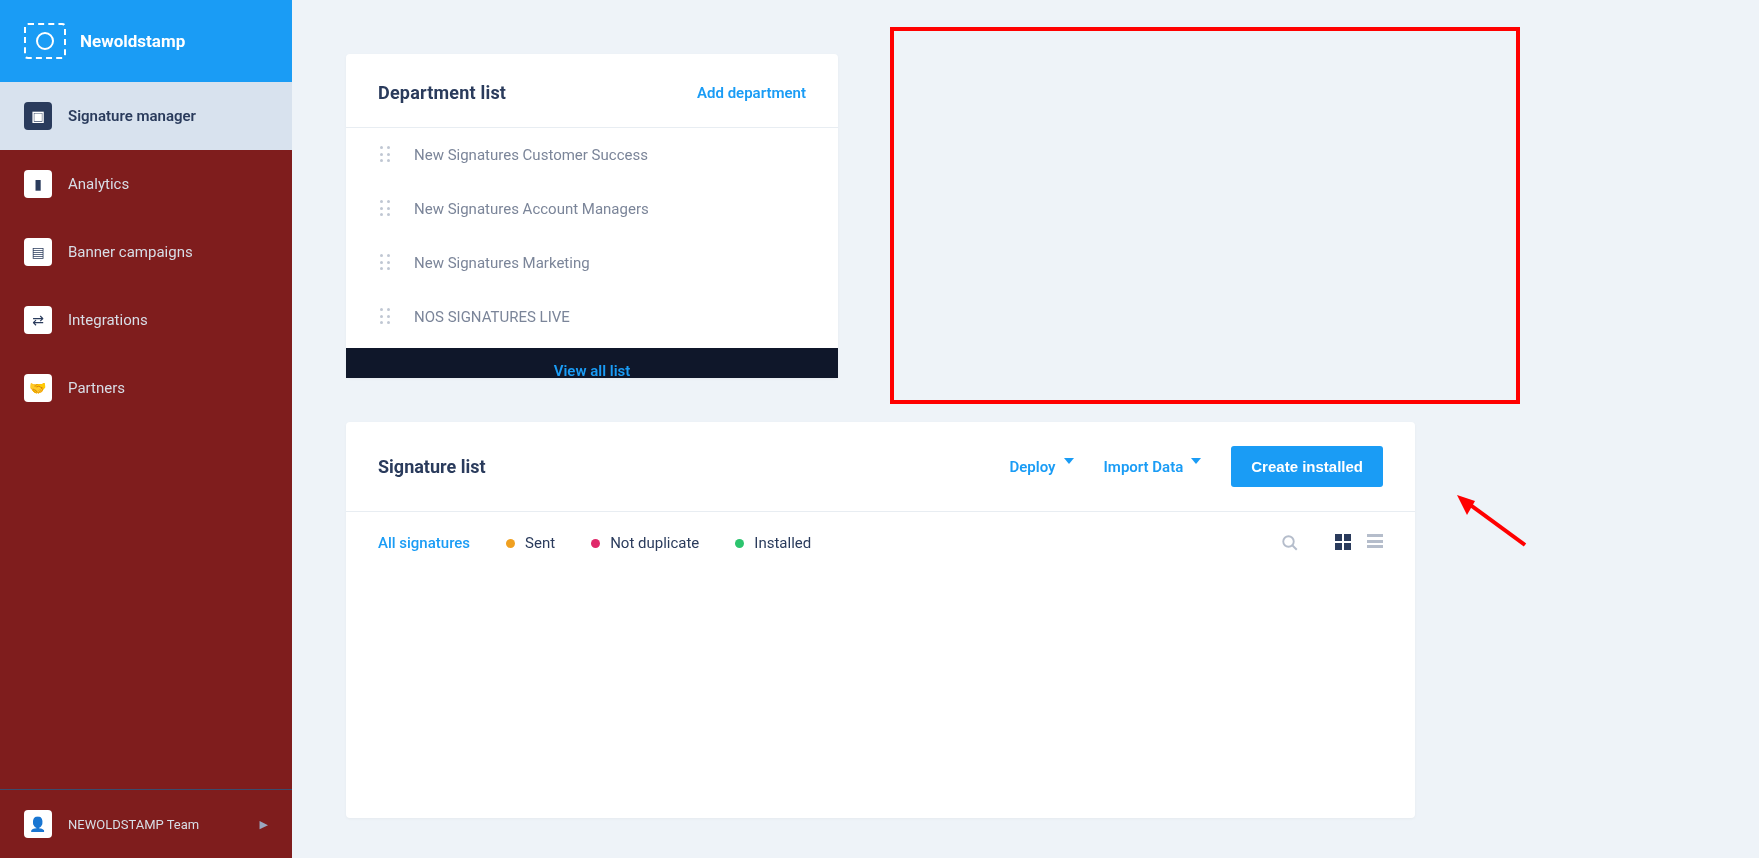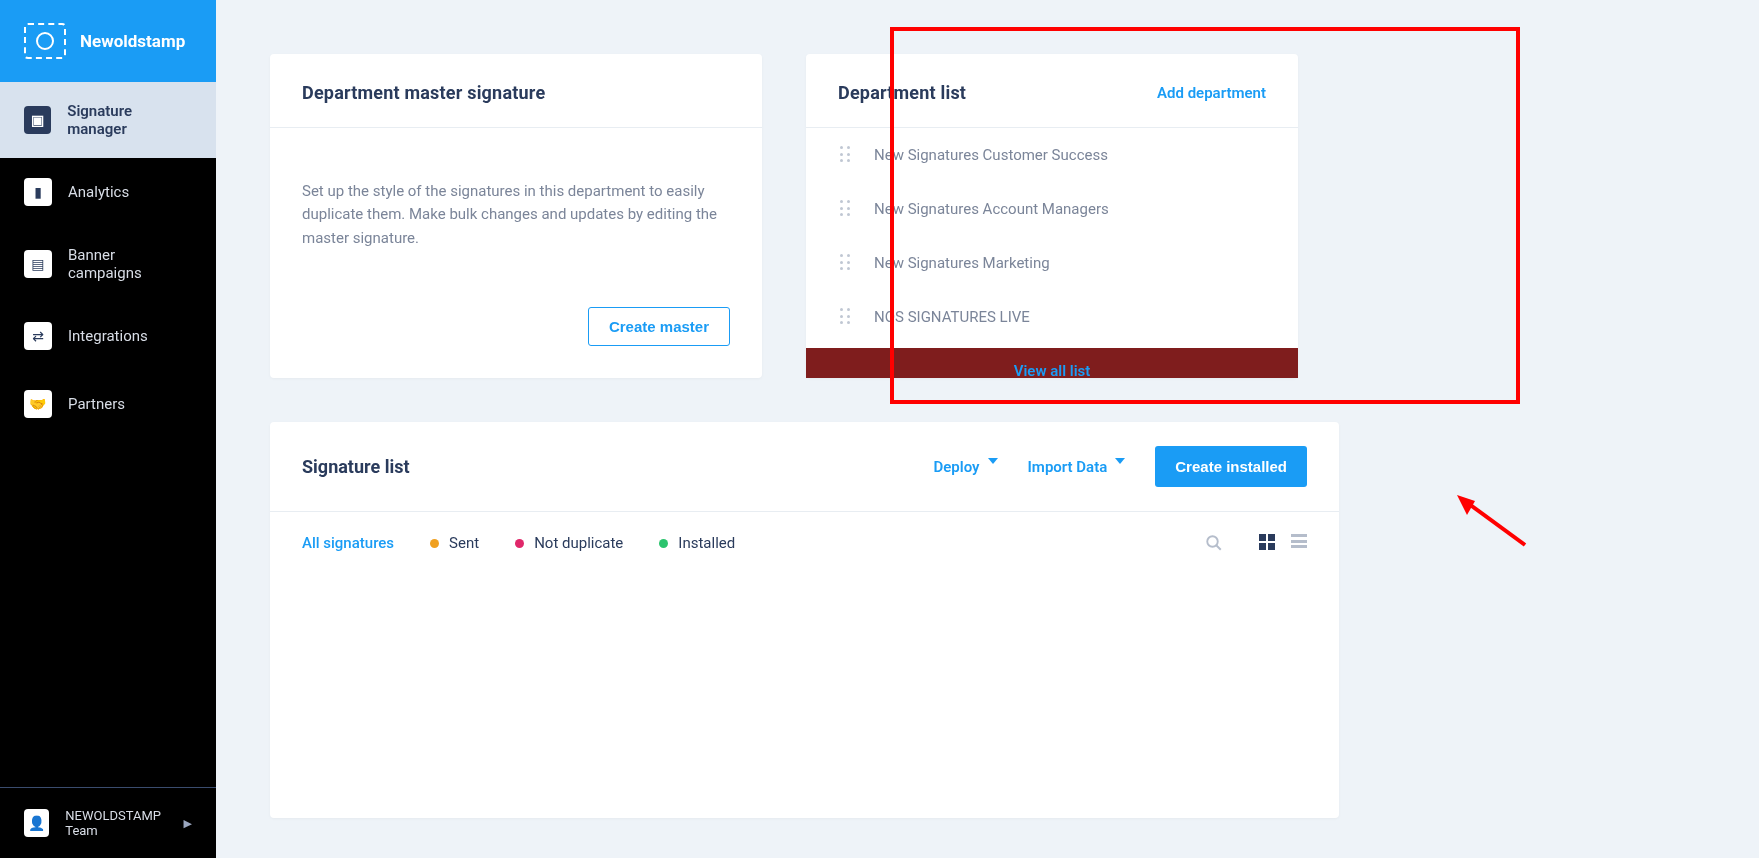--- a/index.html
+++ b/index.html
@@ -1,20 +1,20 @@
 <!DOCTYPE html>
 <html><head>
 <meta charset="utf-8">
 <style>
 * { margin: 0; padding: 0; box-sizing: border-box; }
 body { font-family: -apple-system, BlinkMacSystemFont, 'Segoe UI', Roboto, sans-serif; background: #eef3f8; width: 1759px; height: 858px; overflow: hidden; }
 .root { display: flex; height: 100%; }
 
 
-.sidebar { width: 216px; background: #000000; display: flex; flex-direction: column; height: 100%; }
+.sidebar { width: 292px; background: #7f1d1d; display: flex; flex-direction: column; height: 100%; }
 .sidebar-header { background: #1a9cf5; height: 82px; display: flex; align-items: center; padding: 0 24px; }
 .logo-box { width: 42px; height: 36px; border: 2px dashed #fff; border-radius: 4px; display: flex; align-items: center; justify-content: center; margin-right: 14px; }
 .logo-inner { width: 18px; height: 18px; border: 2px solid #fff; border-radius: 50%; position: relative; }
 .logo-title { color: #fff; font-weight: 700; font-size: 17px; }
 .nav { flex: 1; }
 .nav-item { display: flex; align-items: center; padding: 20px 24px; color: #d8dde6; font-size: 15px; cursor: pointer; }
 .nav-item.active { background: #d8e2ee; color: #2a3b5c; font-weight: 600; }
 .nav-icon { width: 28px; height: 28px; background: #fff; border-radius: 4px; margin-right: 16px; display: flex; align-items: center; justify-content: center; color: #2a3b5c; font-size: 14px; }
 .nav-item.active .nav-icon { background: #2a3b5c; color: #fff; }
 .sidebar-footer { border-top: 1px solid #3a4c6e; padding: 20px 24px; display: flex; align-items: center; color: #d8dde6; font-size: 13px; cursor: pointer; }
@@ -35,21 +35,21 @@
 .card-body { flex: 1; padding: 32px; display: flex; flex-direction: column; }
 .master-desc { color: #7b8599; font-size: 15px; line-height: 1.55; margin-top: 20px; margin-bottom: auto; }
 .create-master-btn { align-self: flex-end; background: #fff; border: 1px solid #1a9cf5; color: #1a9cf5; font-weight: 600; font-size: 15px; padding: 10px 20px; border-radius: 3px; cursor: pointer; }
 
 .dept-body { padding: 0; flex: 1; position: relative; overflow: hidden; }
 .dept-list { height: 220px; overflow-y: auto; }
 .dept-item { display: flex; align-items: center; padding: 18px 34px; cursor: pointer; }
 .drag-handle { width: 12px; height: 18px; margin-right: 22px; display: grid; grid-template-columns: 1fr 1fr; grid-template-rows: 1fr 1fr 1fr; gap: 2px; }
 .drag-dot { width: 3px; height: 3px; background: #c0c7d3; border-radius: 50%; }
 .dept-name { color: #7b8599; font-size: 15px; }
-.view-all { background: #7f1d1d; text-align: center; padding: 14px 0; color: #1a9cf5; font-weight: 600; font-size: 15px; cursor: pointer; }
+.view-all { background: #0f172a; text-align: center; padding: 14px 0; color: #1a9cf5; font-weight: 600; font-size: 15px; cursor: pointer; }
 .dept-list::-webkit-scrollbar { width: 18px; }
 .dept-list::-webkit-scrollbar-track { background: #f0f0f0; }
 .dept-list::-webkit-scrollbar-thumb { background: #c0c7d3; }
 .dept-list::-webkit-scrollbar-button { background: #e0e0e0; height: 16px; }
 
 .highlight-box { position: absolute; border: 4px solid #f00; top: 27px; left: 890px; width: 630px; height: 377px; pointer-events: none; z-index: 5; }
 .arrow-overlay { position: absolute; top: 495px; left: 1455px; z-index: 5; pointer-events: none; }
 
 
 .card-siglist { width: 1069px; }
@@ -116,29 +116,20 @@
   </aside>
 
   <main class="main">
     <div class="highlight-box"></div>
     <svg class="arrow-overlay" width="80" height="60">
       <line x1="70" y1="50" x2="10" y2="6" stroke="#f00" stroke-width="4"></line>
       <polygon points="2,0 20,6 12,20" fill="#f00"></polygon>
     </svg>
 
     <div class="top-row">
-      <div class="card card-master">
-        <div class="card-header">
-          <span class="card-title">Department master signature</span>
-        </div>
-        <div class="card-body">
-          <p class="master-desc">Set up the style of the signatures in this department to easily duplicate them. Make bulk changes and updates by editing the master signature.</p>
-          <button class="create-master-btn">Create master</button>
-        </div>
-      </div>
 
       <div class="card card-dept">
         <div class="card-header">
           <span class="card-title">Department list</span>
           <span class="add-link">Add department</span>
         </div>
         <div class="dept-body">
           <div class="dept-list">
             <div class="dept-item">
               <span class="drag-handle">

